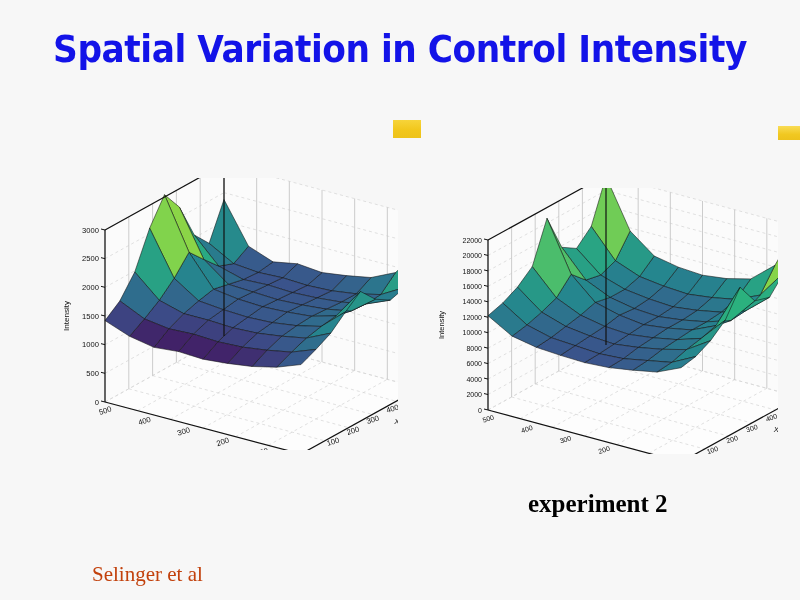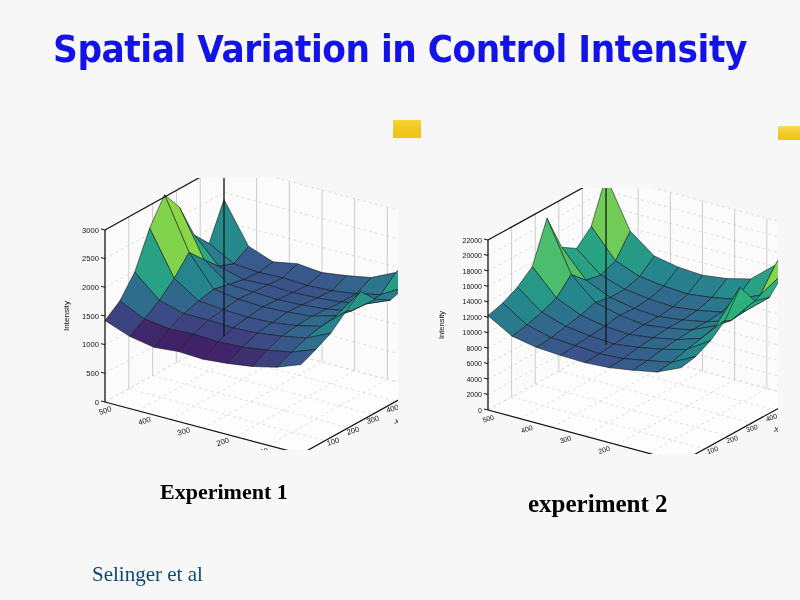--- a/index.html
+++ b/index.html
@@ -40,21 +40,21 @@
     font-weight:bold;
     color:#000;
     white-space:nowrap;
   }
   #cap-left{left:160px;top:479px;font-size:22px;}
   #cap-right{left:528px;top:490px;font-size:25px;}
 
   #credit{
     position:absolute;left:92px;top:562px;
     font-family:"Liberation Serif",serif;
-    font-size:21px;color:#0c4a6e;white-space:nowrap;
+    font-size:21px;color:#c2410c;white-space:nowrap;
   }
 </style>
 </head>
 <body>
 
 <div id="slide">
 
   <div id="title">Spatial Variation in Control Intensity</div>
 
   <div class="artifact" id="artifact-a"></div>
@@ -394,18 +394,17 @@
           <text x="368" y="212" text-anchor="start" transform="rotate(-18 368 212)">600</text>
         </g>
         <g fill="#111" font-family="&quot;Liberation Sans&quot;, sans-serif" font-size="7.5">
           <text x="6" y="137" text-anchor="middle" transform="rotate(-90 6 137)">Intensity</text>
           <text x="136.85000000000002" y="275.4" text-anchor="middle" font-style="italic">Y</text>
           <text x="338.36" y="244.2" text-anchor="middle" font-style="italic">X</text>
         </g>
       </svg>
     </div>
 
-  <div class="cap" id="cap-left">Experiment 1</div>
   <div class="cap" id="cap-right">experiment 2</div>
 
   <div id="credit">Selinger et al</div>
 
 </div>
 
 </body></html>

